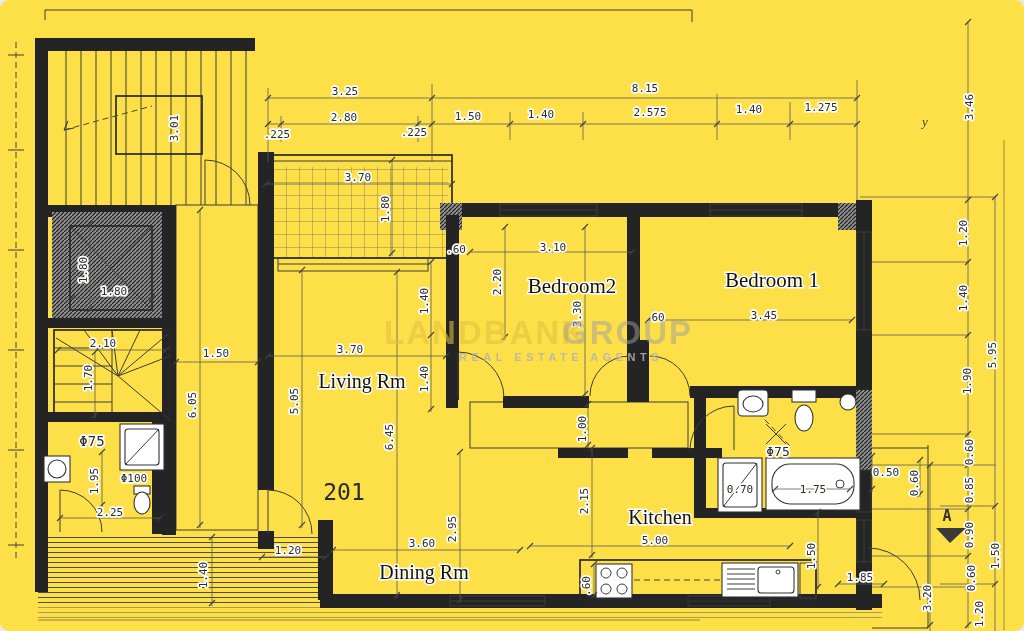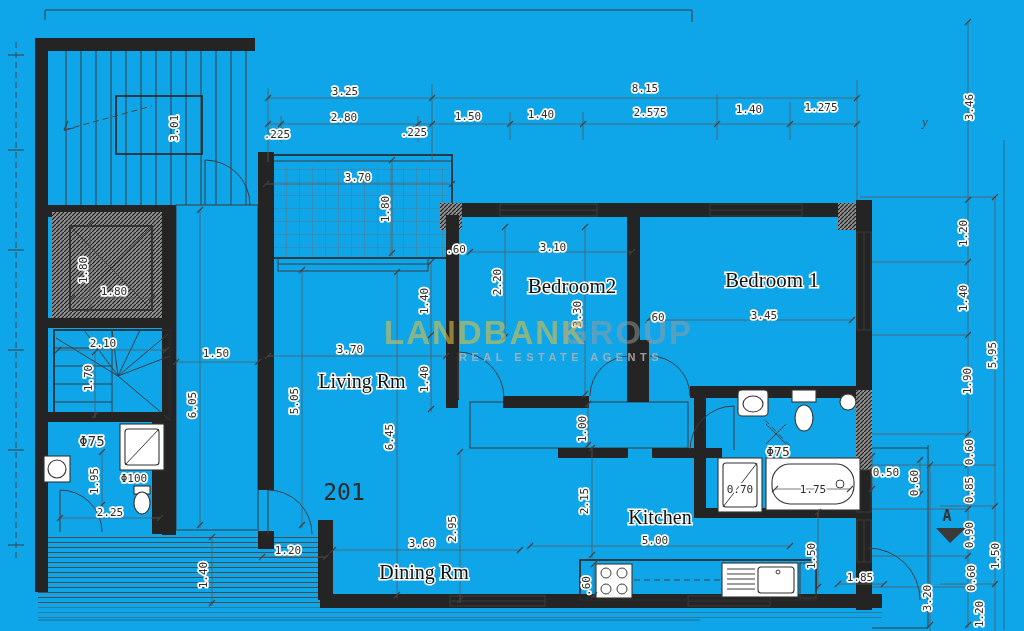--- a/index.html
+++ b/index.html
@@ -1,17 +1,17 @@
 <!DOCTYPE html>
 <html><head>
 <meta charset="utf-8">
 <style>
   html,body{margin:0;padding:0;background:#e9e9e7;}
-  #stage{position:relative;width:1024px;height:631px;background:#0ea5e9;overflow:hidden;
-         font-family:"Liberation Sans",sans-serif;}
+  #stage{position:relative;width:1024px;height:631px;background:#fde047;overflow:hidden;
+         font-family:"Liberation Sans",sans-serif;border-radius:9px;}
   svg{position:absolute;inset:0;}
   .wall{fill:#242424;}
   .thin{stroke:#3c3c3c;stroke-width:1;fill:none;}
   .med{stroke:#2a2a2a;stroke-width:1.7;fill:none;}
   .dimline{stroke:#5a5a5a;stroke-width:.8;fill:none;}
   .tick{stroke:#3f3f3f;stroke-width:1.1;fill:none;}
   .dash{stroke:#444;stroke-width:1;fill:none;stroke-dasharray:6 4;}
   .fx{stroke:#333;stroke-width:1.1;fill:#fff;}
   .dim{font:11px "DejaVu Sans Mono",monospace;fill:#2d2d2d;text-anchor:middle;
        paint-order:stroke;stroke:#fdfdfb;stroke-width:3.5px;stroke-linejoin:round;}

